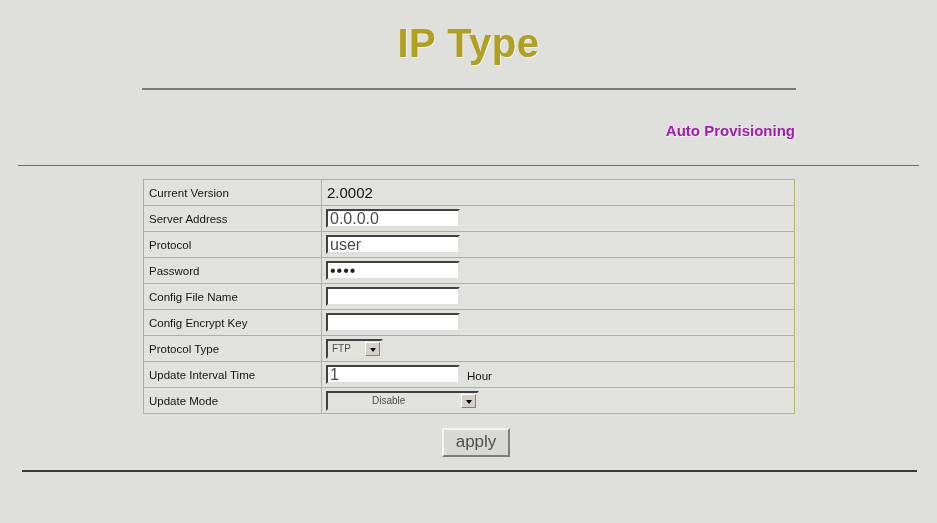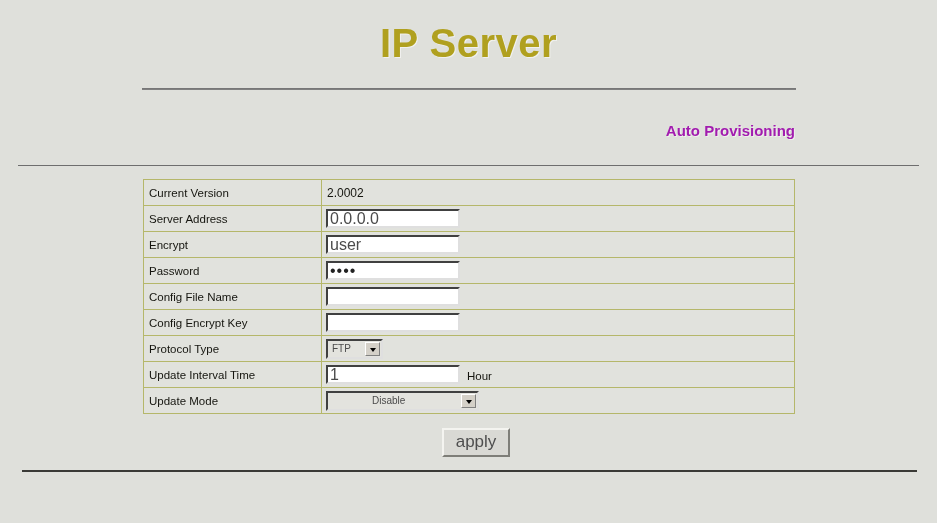--- a/index.html
+++ b/index.html
@@ -89,21 +89,21 @@
   td.label-cell {
     width: 172px;
     padding: 4px 0 4px 5px;
     height: 17px;
   }
   td.value-cell {
     padding: 2px 0 2px 4px;
     height: 17px;
   }
   .static-value {
-    font-size: 12px;
+    font-size: 15px;
     color: #15150f;
     padding-left: 1px;
   }
 
   
   .txt {
     box-sizing: border-box;
     width: 134px;
     height: 19px;
     background: #ffffff;
@@ -193,21 +193,21 @@
     font-family: "Liberation Sans", sans-serif;
     font-size: 17px;
     color: #4e4e4e;
     cursor: default;
     margin-left: 15px;
   }
 </style>
 </head>
 <body>
 
-<h1 class="page-title">IP Server</h1>
+<h1 class="page-title">IP Type</h1>
 
 <div class="hr-top"></div>
 
 <div class="section-title">Auto Provisioning</div>
 
 <div class="hr-mid"></div>
 
 <table class="form-table">
   <tbody>
     <tr>
@@ -218,21 +218,21 @@
     </tr>
 
     <tr>
       <td class="label-cell">Server Address</td>
       <td class="value-cell">
         <input class="txt" type="text" value="0.0.0.0" style="">
       </td>
     </tr>
 
     <tr>
-      <td class="label-cell">Encrypt</td>
+      <td class="label-cell">Protocol</td>
       <td class="value-cell">
         <input class="txt" type="text" value="user" style="">
       </td>
     </tr>
 
     <tr>
       <td class="label-cell">Password</td>
       <td class="value-cell">
         <input class="txt pw" type="text" value="••••" style="">
       </td>

